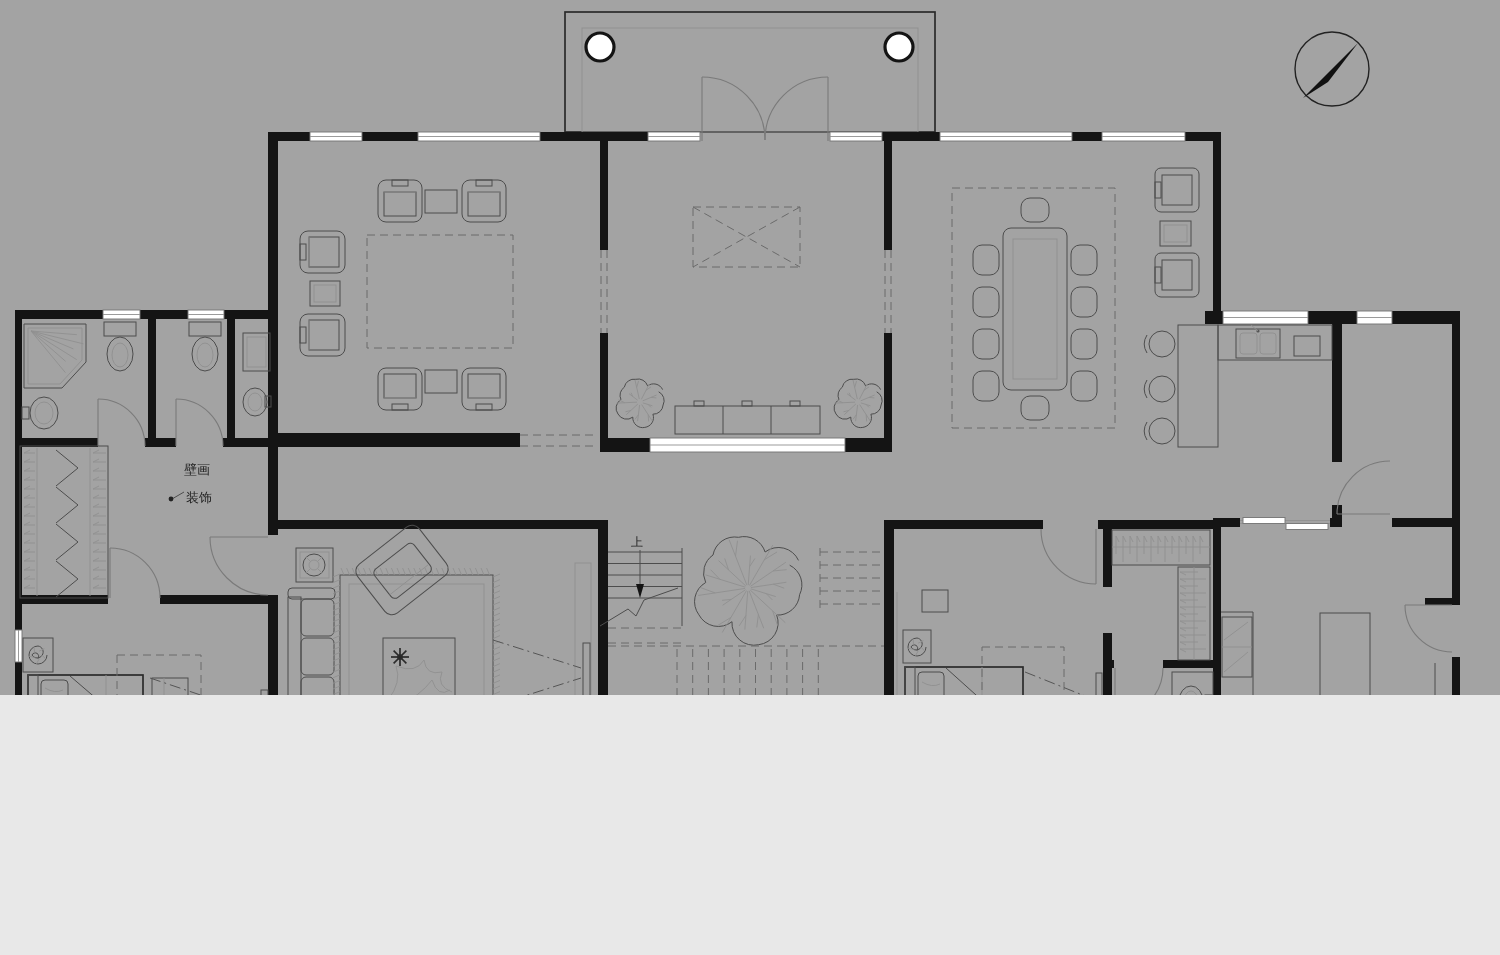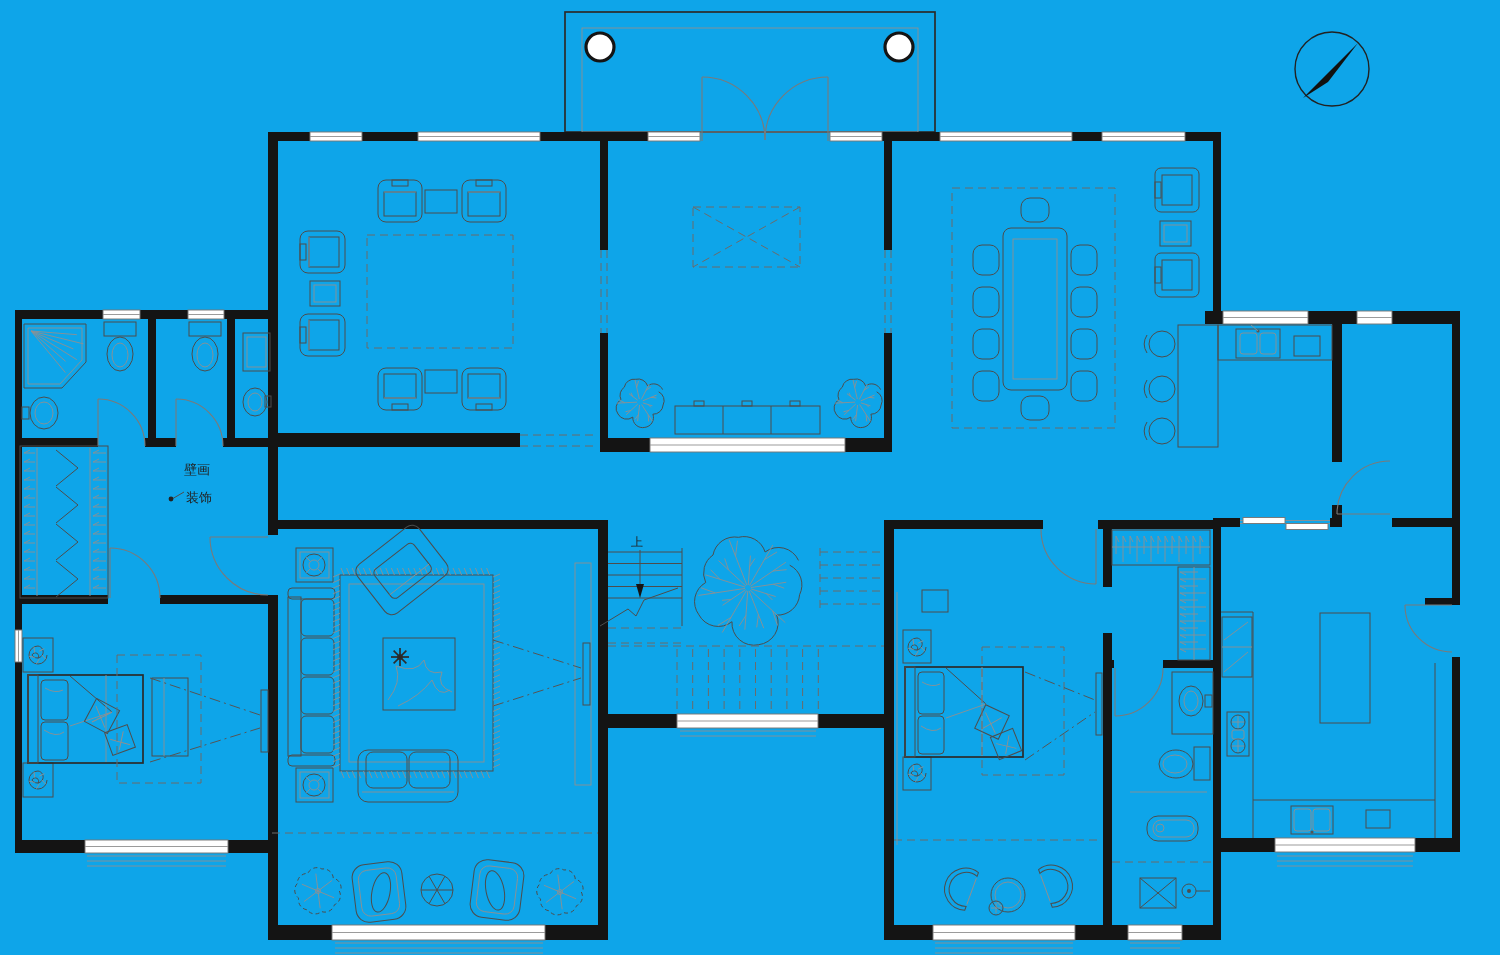--- a/index.html
+++ b/index.html
@@ -1,16 +1,16 @@
 <!DOCTYPE html>
 <html><head>
 <meta charset="utf-8">
 <style>
   html,body{margin:0;padding:0;background:#e8e8e8;}
-  #stage{position:relative;width:1500px;height:955px;background:#0ea5e9;overflow:hidden;
+  #stage{position:relative;width:1500px;height:695px;background:#a3a3a3;overflow:hidden;
          font-family:Liberation Serif, serif;}
   svg{position:absolute;inset:0;}
   .w{fill:#141414;stroke:none;}
   .t{fill:none;stroke:#4d4d4d;stroke-width:1;}
   .t2{fill:none;stroke:#2b2b2b;stroke-width:1.7;}
   .g{fill:none;stroke:#909090;stroke-width:.9;}
   .gf{fill:#fff;stroke:#777;stroke-width:.95;}
   .d{fill:none;stroke:#6b6b6b;stroke-width:1;stroke-dasharray:8 5;}
   .dd{fill:none;stroke:#555;stroke-width:1;stroke-dasharray:11 4 2 4;}
   .door{fill:none;stroke:#7a7a7a;stroke-width:1.1;}

